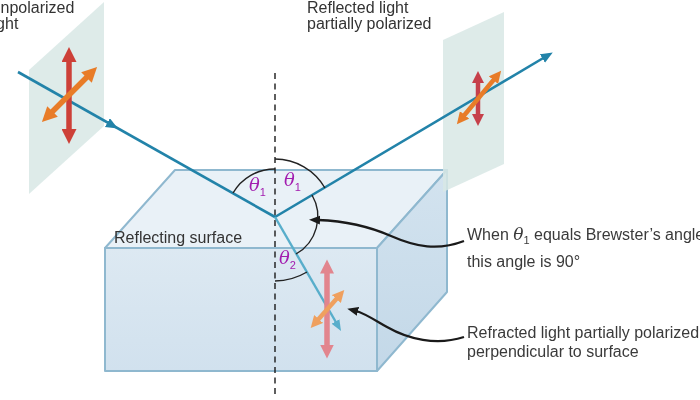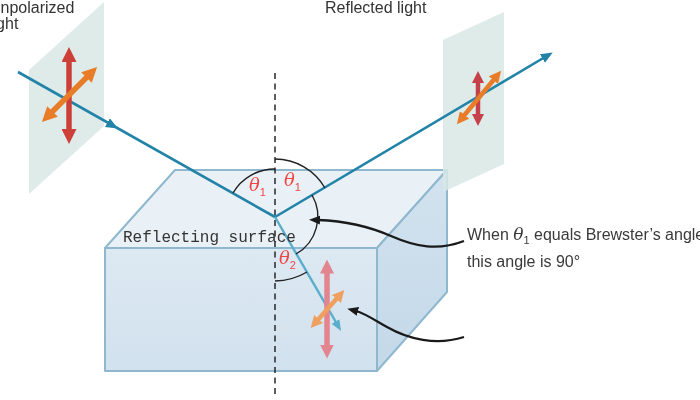--- a/index.html
+++ b/index.html
@@ -3,25 +3,25 @@
 <meta charset="utf-8">
 <style>
   html,body{margin:0;padding:0;background:#fff;}
   .stage{
     position:relative;width:700px;height:400px;overflow:hidden;
     background:#fff;font-family:"Liberation Sans",sans-serif;
   }
   .stage svg{position:absolute;left:0;top:0;z-index:1;}
   .txt{position:absolute;z-index:2;color:#333;font-size:16px;white-space:nowrap;}
   .lbl-unpol{left:-11px;top:0;line-height:15.5px;}
-  .lbl-refl{left:325px;top:0;line-height:15.6px;}
-  .lbl-surface{left:123px;top:229px;font-family:Liberation Mono, monospace;}
+  .lbl-refl{left:307px;top:0;line-height:15.6px;}
+  .lbl-surface{left:114px;top:229px;}
   .note-brewster{left:467px;top:224px;line-height:21px;color:#3a3a3a;}
   .note-refracted{left:467px;top:323px;line-height:19px;color:#3a3a3a;}
-  .theta{z-index:2;position:absolute;color:#ef4444;
+  .theta{z-index:2;position:absolute;color:#a21caf;
     font-family:"DejaVu Serif",serif;font-style:italic;font-size:18px;}
   .theta sub, .th-sub{font-size:11px;font-style:normal;
     font-family:"Liberation Sans",sans-serif;}
   .theta-left{left:249px;top:174px;}
   .theta-right{left:284px;top:169px;}
   .theta-2{left:279px;top:247px;}
   .note-brewster .th-inline{font-family:"DejaVu Serif",serif;font-style:italic;font-size:17px;}
   .note-brewster sub{font-size:11px;}
 </style>
 </head>
@@ -104,33 +104,38 @@
     <path d="M464,337 C436,346 408,339 387,327 C373,319 364,313 356,311" fill="none" stroke="#1a1a1a" stroke-width="2.3" marker-end="url(#mBlack)"></path>
   </svg>
 
   <div class="txt lbl-unpol">
     <div>Unpolarized</div>
     <div>light</div>
   </div>
 
   <div class="txt lbl-refl">
     <div>Reflected light</div>
+    <div>partially polarized</div>
   </div>
 
   <div class="txt lbl-surface">Reflecting surface</div>
 
   <div class="theta theta-left">
     <span>θ</span><sub>1</sub>
   </div>
   <div class="theta theta-right">
     <span>θ</span><sub>1</sub>
   </div>
   <div class="theta theta-2">
     <span>θ</span><sub>2</sub>
   </div>
 
   <div class="txt note-brewster">
     <div><span>When </span><span class="th-inline">θ</span><sub>1</sub><span> equals Brewster’s angle</span></div>
     <div>this angle is 90°</div>
   </div>
 
+  <div class="txt note-refracted">
+    <div>Refracted light partially polarized</div>
+    <div>perpendicular to surface</div>
+  </div>
 
 </div>
 
 </body></html>

